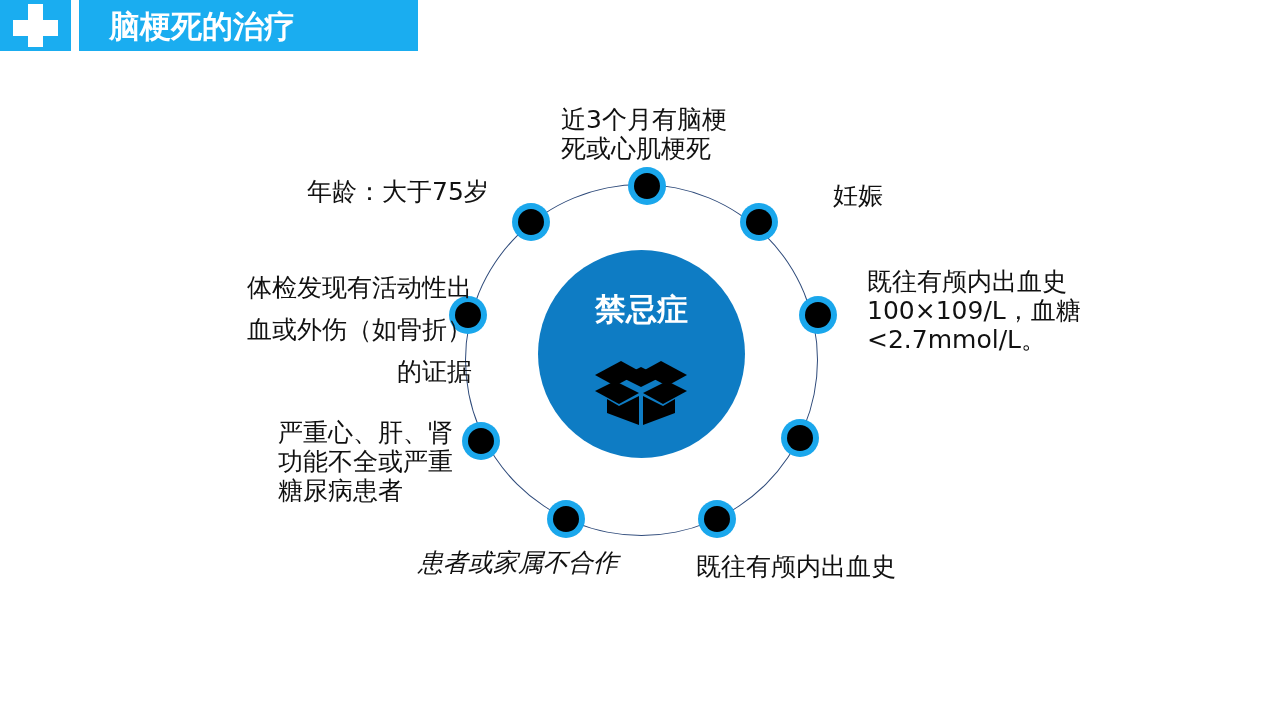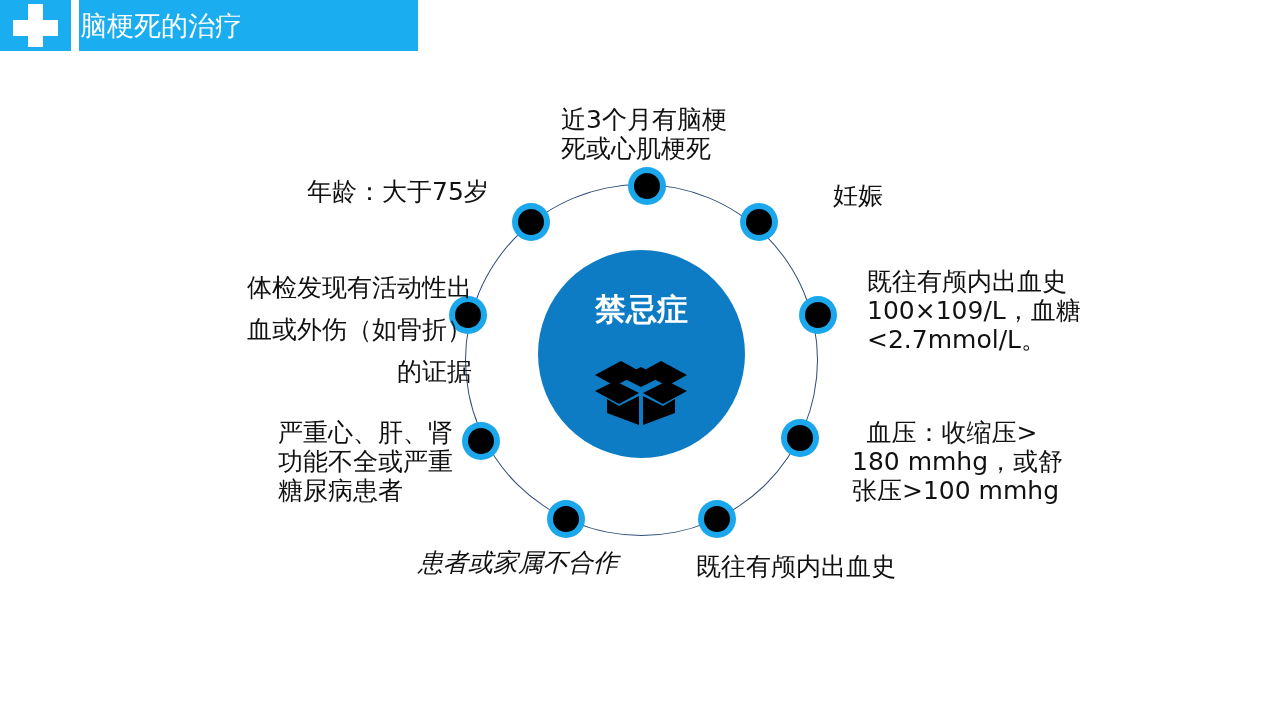--- a/index.html
+++ b/index.html
@@ -4,21 +4,21 @@
   <style>
     html, body { margin:0; padding:0; }
     body {
       width:1280px; height:720px; background:#ffffff; position:relative; overflow:hidden;
       font-family:"DejaVu Sans","Liberation Sans",sans-serif; color:#111;
     }
     .hdr-square { position:absolute; left:0; top:0; width:71px; height:51px; background:var(--brand); }
     .plus-h { position:absolute; left:13px; top:20px; width:45px; height:16px; background:#fff; }
     .plus-v { position:absolute; left:28px; top:4px; width:15px; height:43px; background:#fff; }
     .hdr-bar { position:absolute; left:79px; top:0; width:339px; height:51px; background:var(--brand); }
-    .hdr-title { position:absolute; left:1px; top:10px; font-size:27px; color:#fff; letter-spacing:0; line-height:32px; white-space:nowrap; }
+    .hdr-title { position:absolute; left:30px; top:10px; font-size:31px; color:#fff; letter-spacing:0; line-height:32px; white-space:nowrap;font-weight:bold; }
 
     .diagram { position:absolute; left:0; top:0; width:1280px; height:720px; }
     .ring { position:absolute; border:1.5px solid var(--ring); border-radius:50%; box-sizing:border-box; }
     .disc { position:absolute; border-radius:50%; background:var(--disc); }
     .disc-title { position:absolute; left:0; right:0; top:44px; text-align:center; color:#fff; font-weight:bold; font-size:31px; line-height:30px; }
     .box-icon { position:absolute; left:55px; top:97px; width:96px; height:80px; }
 
     .node { position:absolute; width:38px; height:38px; margin-left:-19px; margin-top:-19px; border-radius:50%; background:var(--node); }
     .node-dot { position:absolute; left:6px; top:6px; width:26px; height:26px; border-radius:50%; background:#000; }
 
@@ -96,25 +96,20 @@
     <span class="line">死或心肌梗死</span>
   </div>
   <div class="label" style="left:833px; top:181px;">
     <span class="line">妊娠</span>
   </div>
   <div class="label" style="left:867px; top:267px;">
     <span class="line">既往有颅内出血史</span>
     <span class="line">100×109/L，血糖</span>
     <span class="line">&lt;2.7mmol/L。</span>
   </div>
-  <div class="label center" style="left:852px; top:418px; width:200px;">
-    <span class="line">血压：收缩压&gt;</span>
-    <span class="line">180 mmhg，或舒</span>
-    <span class="line">张压&gt;100 mmhg</span>
-  </div>
   <div class="label" style="left:696px; top:552px;text-align:right;">
     <span class="line">既往有颅内出血史</span>
   </div>
   <div class="label" style="left:418px; top:548px;font-style:italic;">
     <span class="line">患者或家属不合作</span>
   </div>
   <div class="label" style="left:278px; top:418px;">
     <span class="line">严重心、肝、肾</span>
     <span class="line">功能不全或严重</span>
     <span class="line">糖尿病患者</span>

